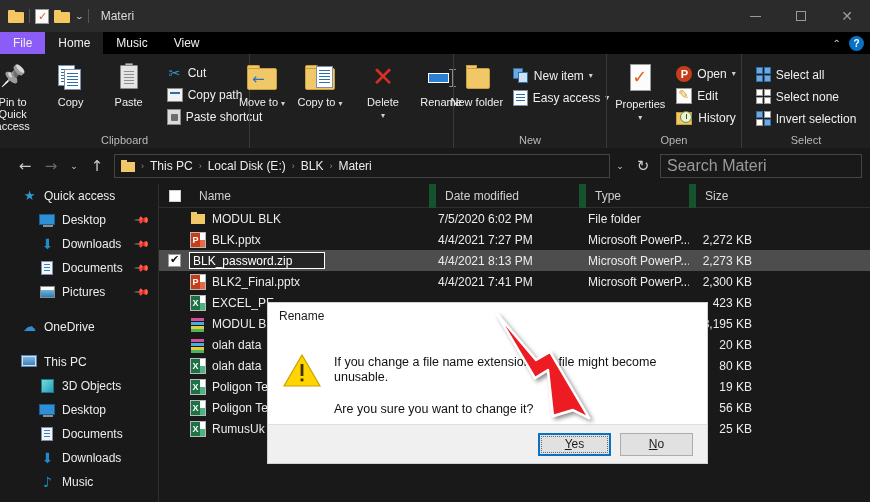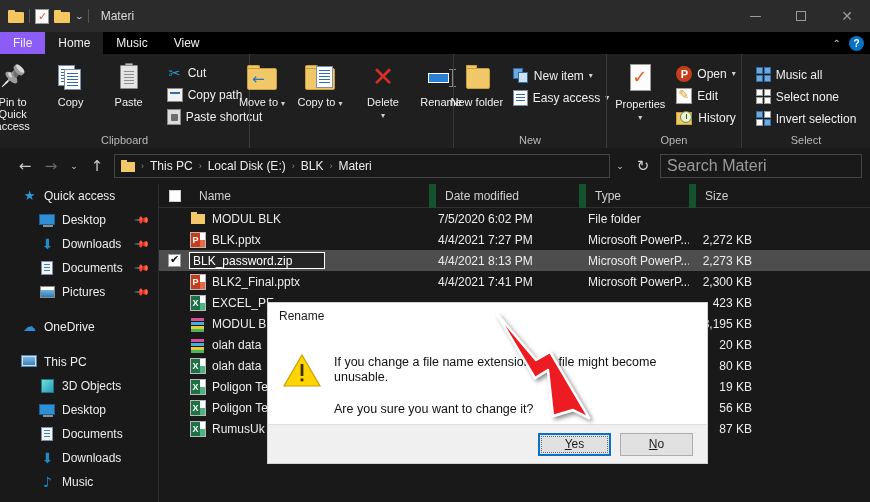--- a/index.html
+++ b/index.html
@@ -372,21 +372,21 @@
     <div class="rgroup" style="width:129px">
       <div class="rbody">
         <div class="smallcol" style="padding-top:6px">
           <div class="smallbtn">
             <div class="i-sel all">
                 <i></i>
                 <i></i>
                 <i></i>
                 <i></i>
               </div>
-            <div class="lbl">Music all</div>
+            <div class="lbl">Select all</div>
           </div>
           <div class="smallbtn">
             <div class="i-sel">
                 <i></i>
                 <i></i>
                 <i></i>
                 <i></i>
               </div>
             <div class="lbl">Select none</div>
           </div>
@@ -664,21 +664,21 @@
     <div class="row">
       <div class="chkcell"></div>
       <div class="cell name w-name">
         <div class="fi fi-xls">
             <div class="fold"></div>
           </div>
         <span>RumusUk</span>
       </div>
       <div class="cell w-date"></div>
       <div class="cell w-type"></div>
-      <div class="cell size w-size">87 KB</div>
+      <div class="cell size w-size">25 KB</div>
     </div>
   </div>
 
   <div class="dlg">
     <div class="dlg-title">Rename</div>
     <div class="dlg-body">
       <div class="warn">
         <div class="tri">
           <svg width="40" height="35" viewBox="0 0 40 35">
             <polygon points="20,2 38,33 2,33" fill="#ffd400" stroke="#c9a200" stroke-width="1.2"></polygon>

